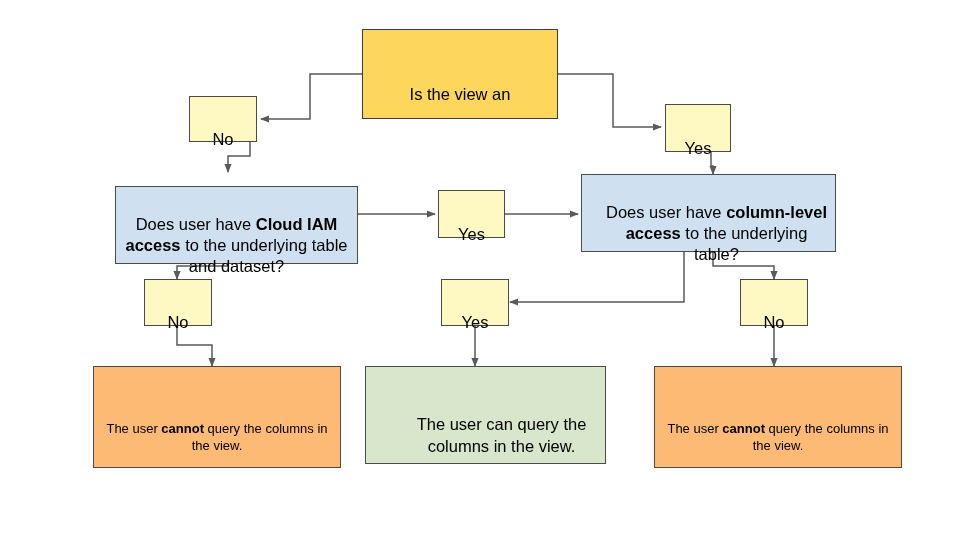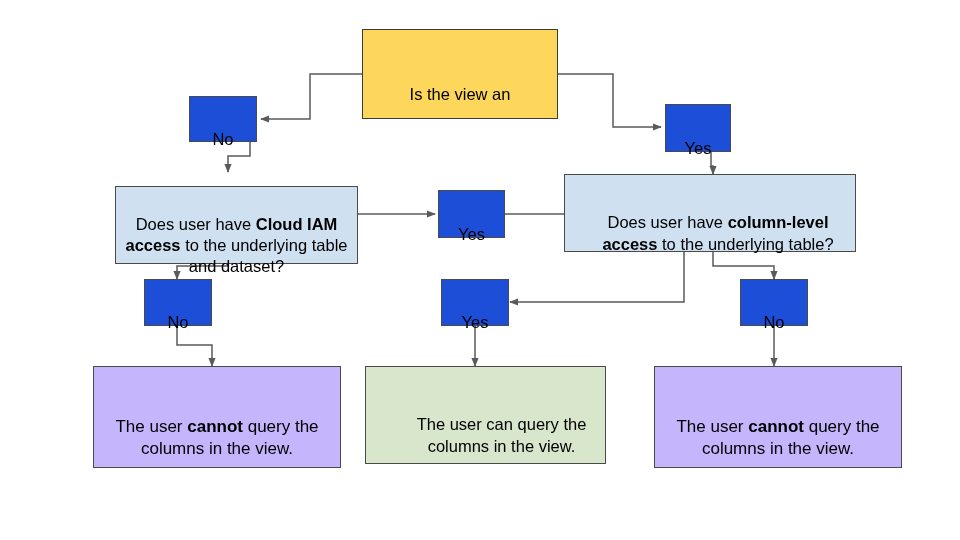--- a/index.html
+++ b/index.html
@@ -46,29 +46,29 @@
     background: #FCD75B;
     border: 1px solid #3c3c3c;
     font-size: 16.5px;
   }
   .decision {
     background: #CFE0F1;
     border: 1px solid #4a4a4a;
     font-size: 16.5px;
   }
   .label-box {
-    background: #1d4ed8;
+    background: #fef9c3;
     border: 1px solid #4a4a4a;
     font-size: 16.5px;
     text-align: center;
   }
   .outcome-gray {
-    background: #c4b5fd;
+    background: #fdba74;
     border: 1px solid #4a4a4a;
-    font-size: 17px;
+    font-size: 13px;
   }
   .outcome-green {
     background: #D8E6CC;
     border: 1px solid #4a4a4a;
     font-size: 16.5px;
   }
   .node b {
     font-weight: bold;
   }
 </style>
@@ -116,21 +116,21 @@
   <div class="node decision" style="left:115px; top:186px; width:243px; height:78px;">
     <span class="txt">
       <span>Does user have </span><b>Cloud IAM</b><span> </span><b>access</b><span> to the underlying table and dataset?</span>
     </span>
   </div>
 
   <div class="node label-box" style="left:438px; top:190px; width:67px; height:48px;">
     <span class="txt">Yes</span>
   </div>
 
-  <div class="node decision" style="left:564px; top:174px; width:292px; height:78px;padding-left:16px;">
+  <div class="node decision" style="left:581px; top:174px; width:255px; height:78px;padding-left:16px;">
     <span class="txt">
       <span>Does user have </span><b>column-level access</b><span> to the underlying table?</span>
     </span>
   </div>
 
   <div class="node label-box" style="left:144px; top:279px; width:68px; height:47px;">
     <span class="txt">No</span>
   </div>
 
   <div class="node label-box" style="left:441px; top:279px; width:68px; height:47px;">

